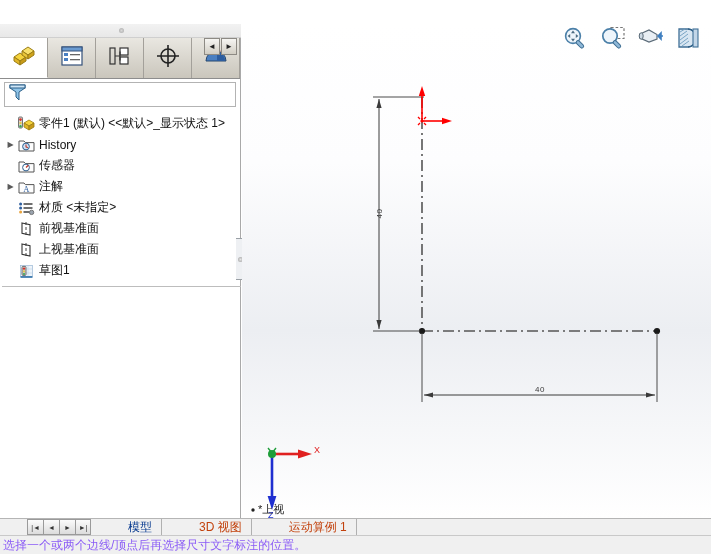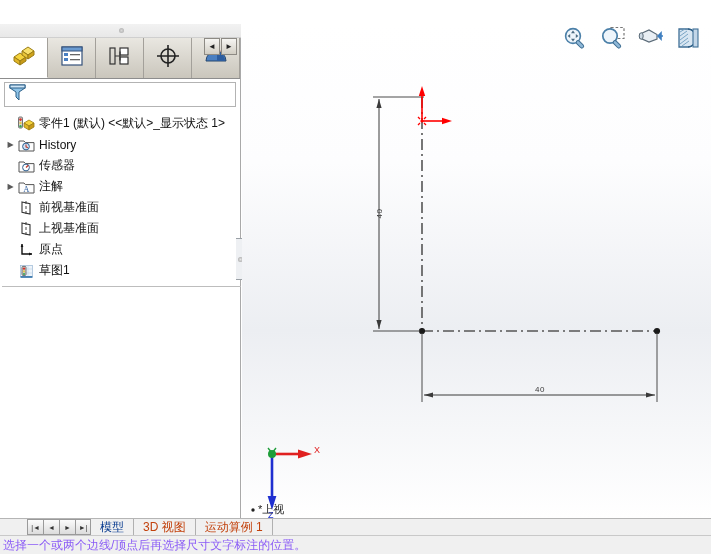--- a/index.html
+++ b/index.html
@@ -151,21 +151,21 @@
   }
   .dim-text.vertical {
     transform: rotate(-90deg); transform-origin: center center;
   }
 
   
   #doc-tabs {
     position: absolute; left: 0; bottom: 19px; width: 711px; height: 17px;
     background: #f0f0f0;
     border-top: 1px solid #b5b5b5;
-    display: flex; align-items: stretch;
+    display: flex; align-items: stretch; gap: 28px;
   }
   .navbtns { display: flex; align-items: stretch; margin-left: 27px; }
   .navbtn {
     width: 16px;
     background: linear-gradient(#fbfbfb, #dcdcdc);
     border: 1px solid #9a9a9a; border-right: none;
     display: flex; align-items: center; justify-content: center;
     font-size: 7px; color: #333; cursor: default;
   }
   .navbtn:last-child { border-right: 1px solid #9a9a9a; }
@@ -317,20 +317,35 @@
         <span class="twisty">▶</span>
         <span class="t-icon">
           <svg width="17" height="16" viewBox="0 0 17 16">
             <path d="M1 4 h5 l1.4 1.6 H16 V14 H1 Z" fill="#fdfdfd" stroke="#555" stroke-width="1"></path>
             <text x="8.3" y="12.6" font-size="8.5" font-family="Liberation Serif, serif" fill="#2f5f9f" text-anchor="middle">A</text>
           </svg>
         </span>
         <span class="t-label">注解</span>
       </div>
 
+      <div class="tree-row">
+        <span class="twisty"></span>
+        <span class="t-icon">
+          <svg width="17" height="16" viewBox="0 0 17 16">
+            <circle cx="2.6" cy="4" r="1.5" fill="#2f5f9f"></circle>
+            <circle cx="2.6" cy="8" r="1.5" fill="#2f5f9f"></circle>
+            <circle cx="2.6" cy="12" r="1.5" fill="#e8a33d"></circle>
+            <rect x="5.5" y="3.3" width="9" height="1.4" fill="#333"></rect>
+            <rect x="5.5" y="7.3" width="9" height="1.4" fill="#333"></rect>
+            <rect x="5.5" y="11.3" width="6" height="1.4" fill="#333"></rect>
+            <circle cx="13.6" cy="12.4" r="2.2" fill="#9aa3ad" stroke="#555" stroke-width="0.7"></circle>
+          </svg>
+        </span>
+        <span class="t-label">材质 &lt;未指定&gt;</span>
+      </div>
 
       <div class="tree-row">
         <span class="twisty"></span>
         <span class="t-icon">
           <svg width="17" height="16" viewBox="0 0 17 16">
             <path d="M4 2 L12 3.6 L12 14 L4 12.4 Z" fill="none" stroke="#333" stroke-width="1.1"></path>
             <path d="M8 1 V15" stroke="#333" stroke-width="0.9" stroke-dasharray="3,2"></path>
           </svg>
         </span>
         <span class="t-label">前视基准面</span>
@@ -341,31 +356,20 @@
         <span class="t-icon">
           <svg width="17" height="16" viewBox="0 0 17 16">
             <path d="M4 2 L12 3.6 L12 14 L4 12.4 Z" fill="none" stroke="#333" stroke-width="1.1"></path>
             <path d="M8 1 V15" stroke="#333" stroke-width="0.9" stroke-dasharray="3,2"></path>
           </svg>
         </span>
         <span class="t-label">上视基准面</span>
       </div>
 
 
-      <div class="tree-row">
-        <span class="twisty"></span>
-        <span class="t-icon">
-          <svg width="17" height="16" viewBox="0 0 17 16">
-            <path d="M4 2 V12 H14" stroke="#111" stroke-width="1.4" fill="none"></path>
-            <polygon points="14,12 11,10.4 11,13.6" fill="#111"></polygon>
-            <polygon points="4,2 2.6,5 5.4,5" fill="#111"></polygon>
-          </svg>
-        </span>
-        <span class="t-label">原点</span>
-      </div>
 
       <div class="tree-row">
         <span class="twisty"></span>
         <span class="t-icon">
           <svg width="17" height="16" viewBox="0 0 17 16">
             <rect x="2.5" y="2.5" width="12" height="11" fill="#eef4fa" stroke="#9ab8d4" stroke-width="0.7"></rect>
             <path d="M6 2.5 V13.5 M10 2.5 V13.5 M2.5 6 H14.5 M2.5 10 H14.5" stroke="#bdd4e8" stroke-width="0.6"></path>
             <rect x="4" y="3.4" width="4" height="9" rx="1" fill="#d0d0d0" stroke="#555" stroke-width="0.8"></rect>
             <circle cx="6" cy="5.6" r="1.2" fill="#d93025"></circle>
             <circle cx="6" cy="8.4" r="1.1" fill="#e8c547"></circle>

